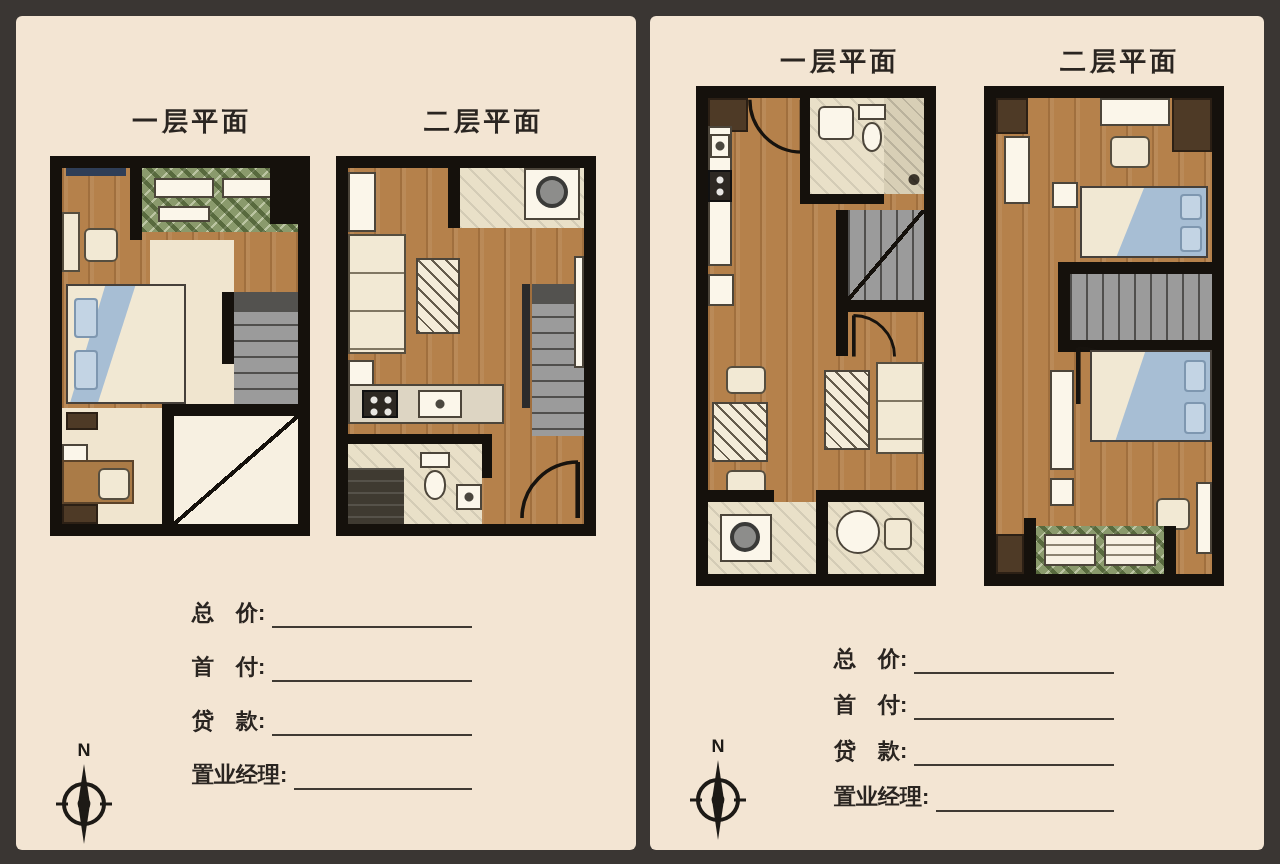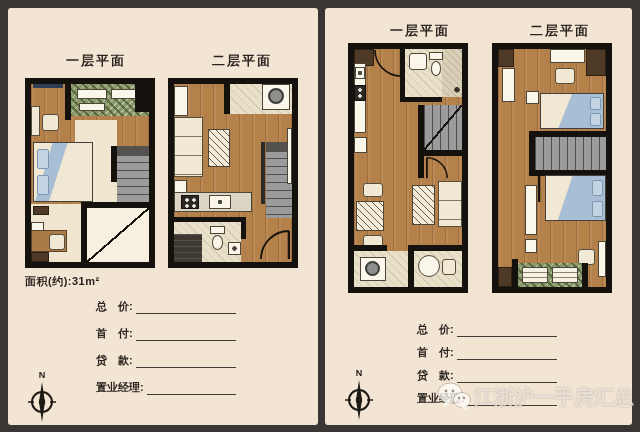--- a/index.html
+++ b/index.html
@@ -150,21 +150,20 @@
         <div class="tank"></div>
           <div class="bowl"></div>
       </div>
       <div class="sink" style="left:54px; top:158px; width:13px; height:13px"></div>
       <svg class="door" style="left:86px; top:146px" width="30" height="30" viewBox="0 0 30 30">
         <path d="M29,1 A28,28 0 0 0 1,29" stroke-width="1.8"></path>
           <line x1="29" y1="1" x2="29" y2="29" stroke-width="2.6"></line>
       </svg>
     </div>
 
-    <div class="area-label" style="left:17px; top:266px">面积(约):31m²</div>
 
     <div class="fields" style="left:88px; top:292px">
       <div class="field-row">
         <span class="field-label">总　价:</span>
           <span class="field-line"></span>
       </div>
       <div class="field-row">
         <span class="field-label">首　付:</span>
           <span class="field-line"></span>
       </div>
@@ -300,28 +299,15 @@
 
     <svg class="compass" style="left:14px; top:358px" viewBox="0 0 40 58">
       <text x="20" y="10" text-anchor="middle" font-size="9" font-weight="bold" fill="#1d1a16">N</text>
       <polygon points="20,14 23,34 20,54 17,34" fill="#1d1a16"></polygon>
       <circle cx="20" cy="34" r="10" fill="none" stroke="#1d1a16" stroke-width="2"></circle>
       <circle cx="20" cy="34" r="3.2" fill="#1d1a16"></circle>
       <line x1="6" y1="34" x2="12" y2="34" stroke="#1d1a16" stroke-width="1.5"></line>
       <line x1="28" y1="34" x2="34" y2="34" stroke="#1d1a16" stroke-width="1.5"></line>
     </svg>
 
-    <div class="watermark" style="left:112px; top:374px">
-      <svg width="34" height="30" viewBox="0 0 34 30">
-        <ellipse cx="13" cy="11" rx="12" ry="10" fill="rgba(255,253,249,.72)" stroke="rgba(160,150,135,.6)"></ellipse>
-        <polygon points="8,19 6,26 14,20" fill="rgba(255,253,249,.72)"></polygon>
-        <circle cx="9" cy="9" r="1.4" fill="#9a9287"></circle>
-          <circle cx="16" cy="9" r="1.4" fill="#9a9287"></circle>
-        <ellipse cx="25" cy="18" rx="8.5" ry="7.5" fill="rgba(255,253,249,.78)" stroke="rgba(160,150,135,.6)"></ellipse>
-        <circle cx="22" cy="16" r="1.2" fill="#9a9287"></circle>
-          <circle cx="27" cy="16" r="1.2" fill="#9a9287"></circle>
-        <polygon points="29,24 31,29 24,25" fill="rgba(255,253,249,.78)"></polygon>
-      </svg>
-      <span>江浙沪一手房汇总</span>
-    </div>
   </div>
 
 </div>
 
 </body></html>

